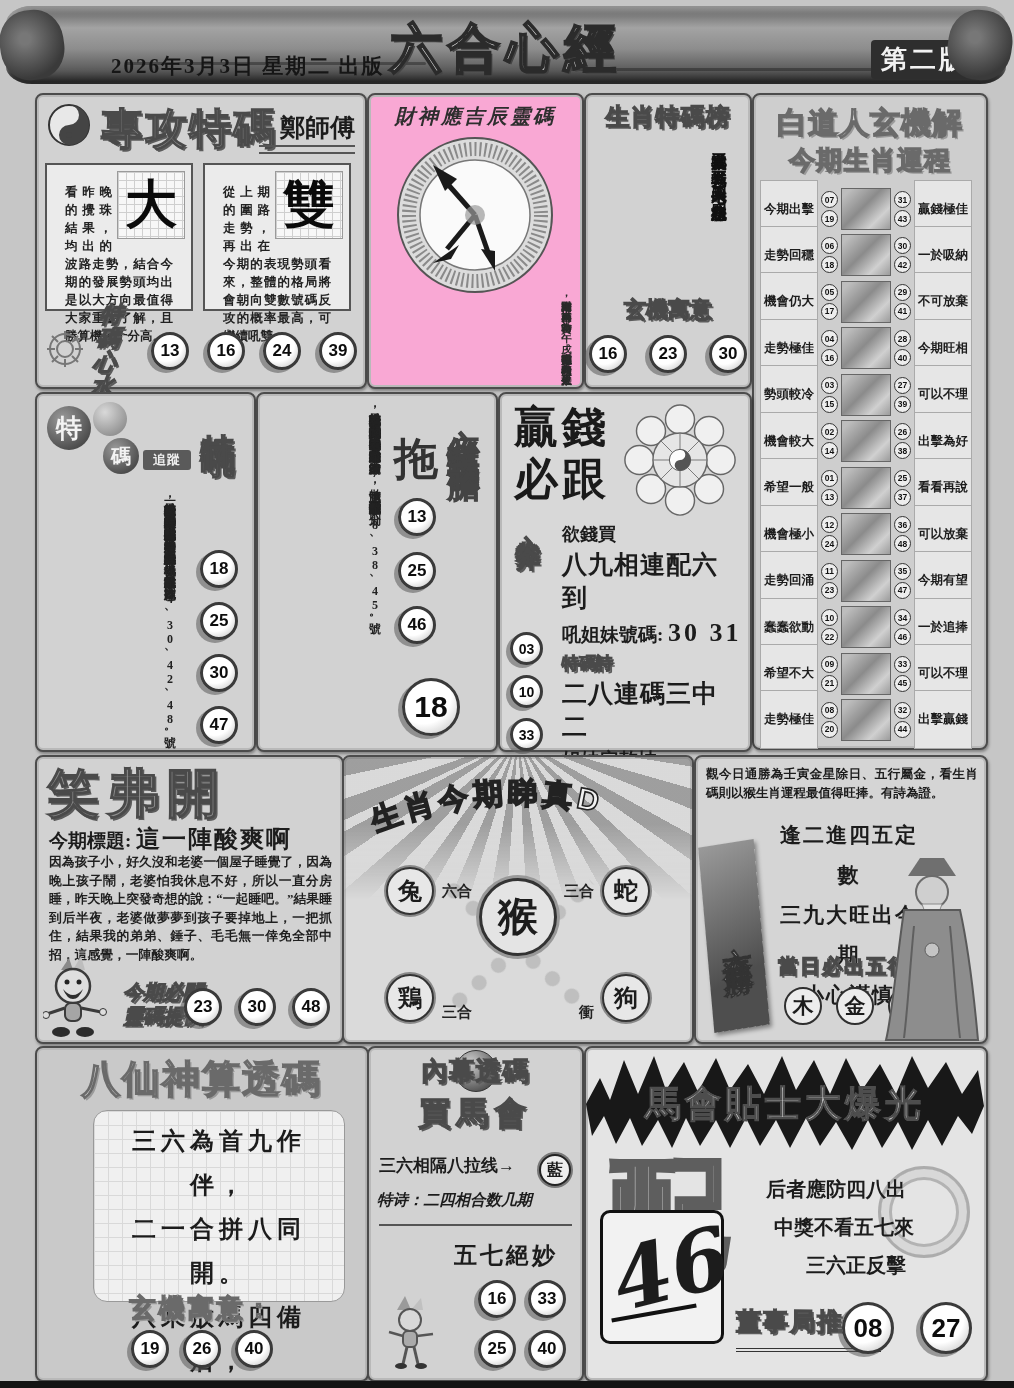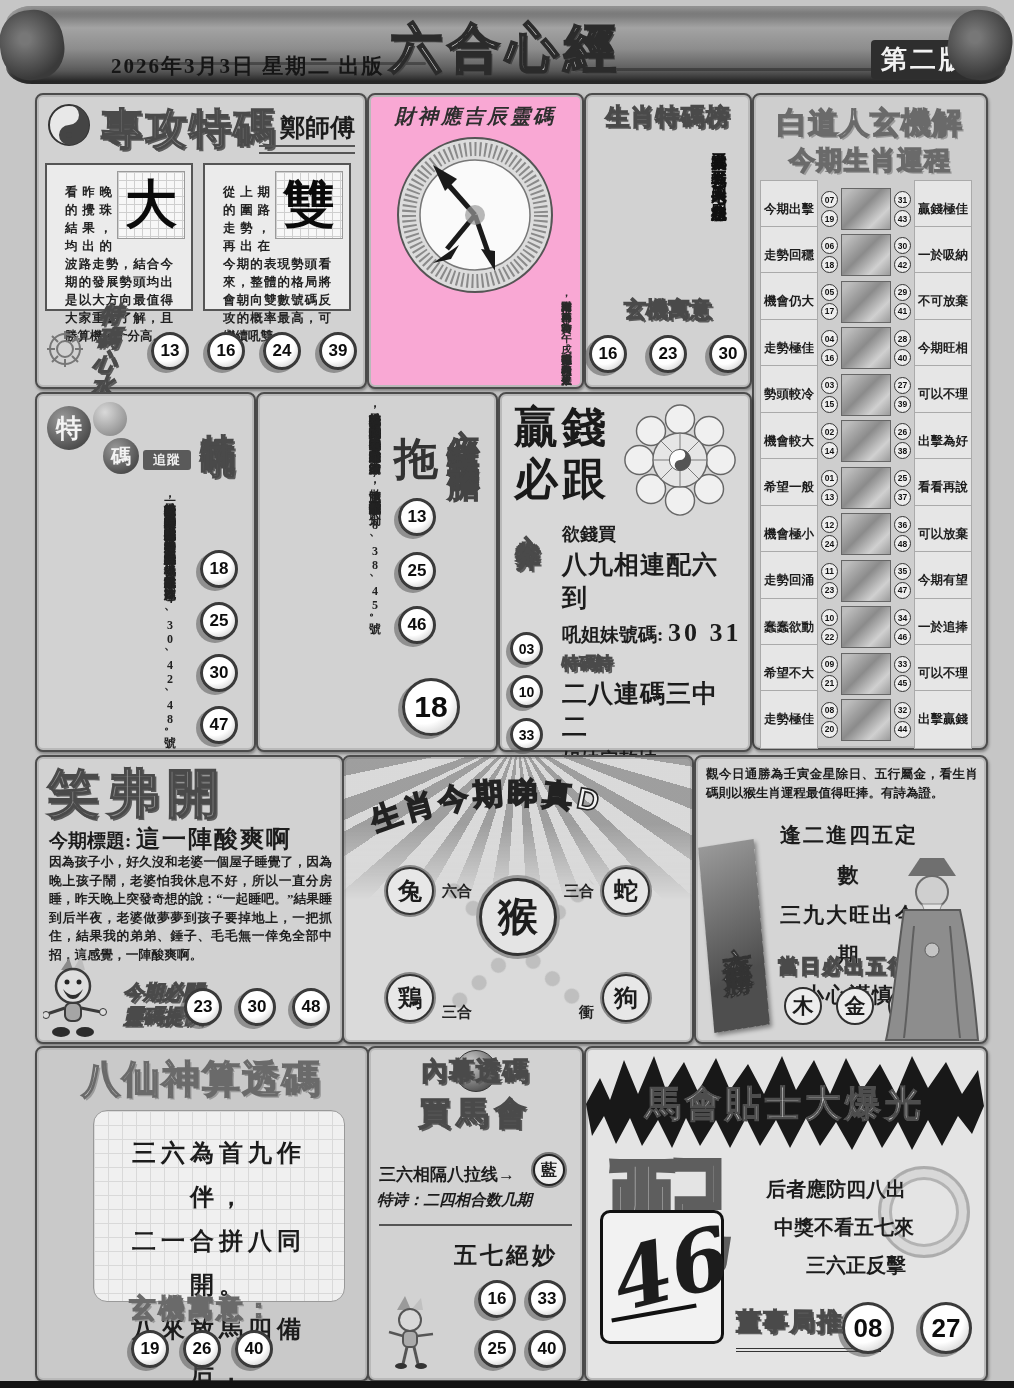--- a/index.html
+++ b/index.html
@@ -153,31 +153,31 @@
   #p10 .wx{position:absolute;left:88px;top:230px;display:flex;gap:14px;}
   #p10 .wx span{width:34px;height:34px;border-radius:50%;border:2.5px solid #2f2f2f;background:#ececec;
      display:flex;align-items:center;justify-content:center;font-size:21px;font-weight:900;}
   #p10 svg.sage{position:absolute;right:2px;bottom:0;}
   
   #p11{left:35px;top:1046px;width:330px;height:332px;background:#c9c9c9;}
   #p11 .t{position:absolute;left:0;right:0;top:6px;text-align:center;font-size:38px;letter-spacing:2px;}
   #p11 .paper{position:absolute;left:32px;top:62px;right:22px;height:192px;border-radius:14px;border:1px solid #999;
      background-color:#f0f0f0;
      background-image:linear-gradient(#d9d9d9 1px,transparent 1px),linear-gradient(90deg,#d9d9d9 1px,transparent 1px);
-     background-size:14px 14px;padding:20px 14px;box-sizing:border-box;margin-left:24px;}
+     background-size:14px 14px;padding:8px 14px;box-sizing:border-box;margin-left:24px;}
   #p11 .paper div{font-size:24px;font-weight:900;letter-spacing:5px;line-height:44px;text-align:center;}
   #p11 .fl{position:absolute;left:0;right:0;bottom:54px;text-align:center;font-size:26px;letter-spacing:3px;}
   #p11 .balls{position:absolute;left:0;right:0;bottom:12px;display:flex;justify-content:center;gap:14px;}
   
   #p12{left:367px;top:1046px;width:213px;height:332px;}
   #p12 .t1{position:absolute;left:0;right:0;top:6px;text-align:center;font-size:26px;letter-spacing:1px;}
   #p12 .orb{position:absolute;left:50%;top:2px;transform:translateX(-50%);width:40px;height:40px;border-radius:50%;
      background:radial-gradient(circle at 35% 30%,#cfcfcf,#4f4f4f 80%);border:1px solid #333;}
   #p12 .t2{position:absolute;left:0;right:0;top:44px;text-align:center;font-size:32px;letter-spacing:6px;}
-  #p12 .l1{position:absolute;left:10px;top:106px;font-size:17px;font-weight:900;display:flex;align-items:flex-end;gap:18px;}
+  #p12 .l1{position:absolute;left:10px;top:106px;font-size:17px;font-weight:900;display:flex;align-items:flex-start;gap:24px;}
   #p12 .badge{width:28px;height:28px;border-radius:50%;border:2px solid #222;box-shadow:0 0 0 2px #777;
      display:flex;align-items:center;justify-content:center;font-size:16px;font-weight:900;background:#eee;}
   #p12 .l2{position:absolute;left:8px;top:142px;font-size:15.5px;font-weight:900;font-style:italic;}
   #p12 .hr{position:absolute;left:10px;right:10px;top:176px;border-top:2px solid #555;}
   #p12 .l3{position:absolute;right:24px;top:192px;font-size:23px;font-weight:900;letter-spacing:3px;}
   #p12 .r1{position:absolute;right:16px;top:232px;display:flex;gap:12px;}
   #p12 .r2{position:absolute;right:16px;bottom:12px;display:flex;gap:12px;}
   #p12 svg.mas{position:absolute;left:14px;bottom:10px;}
   
   #p13{left:584px;top:1046px;width:400px;height:332px;background:#e4e4e4;}

